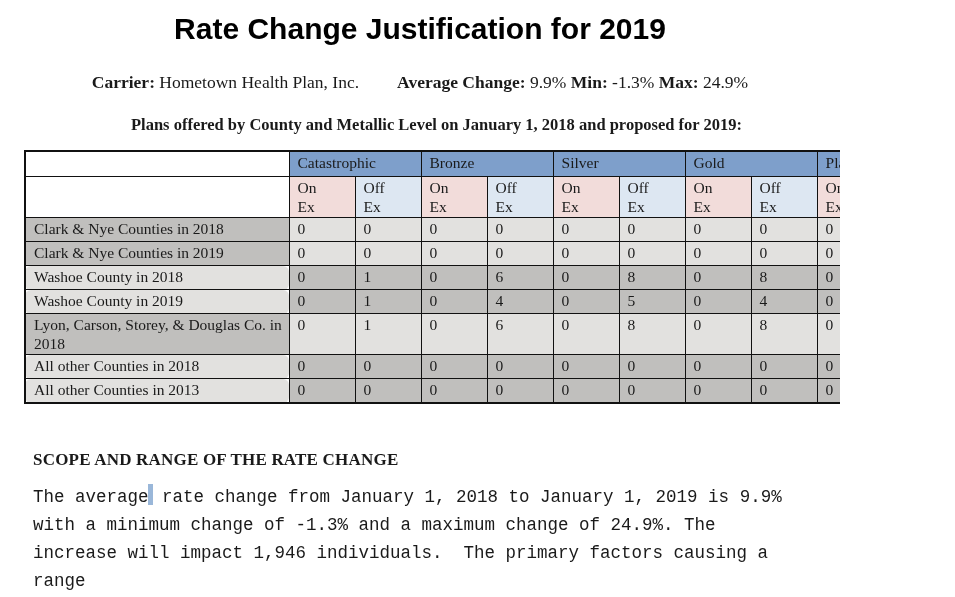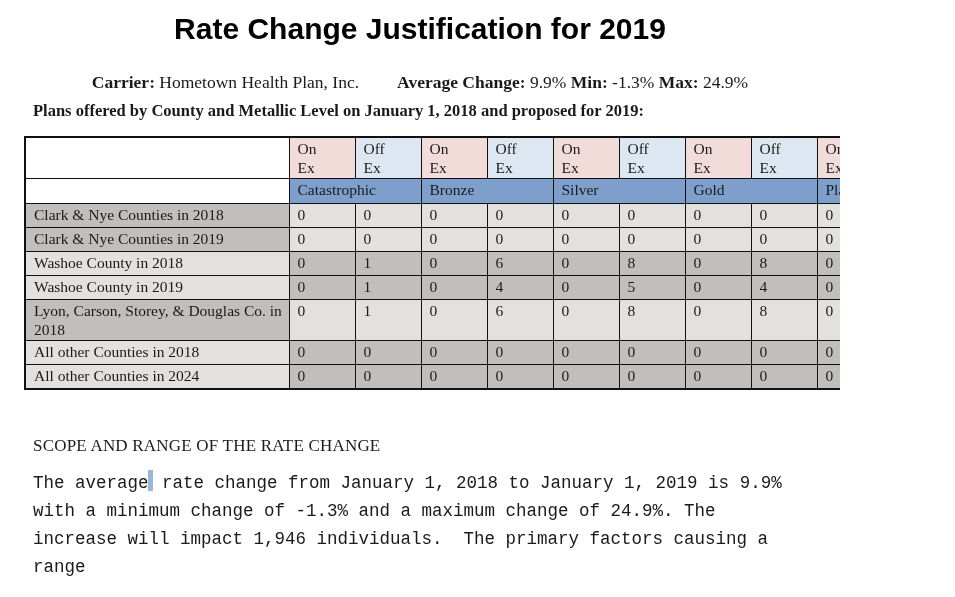--- a/index.html
+++ b/index.html
@@ -22,23 +22,24 @@
   .carrier-line{
     margin-top:26px;
     display:flex;
     justify-content:center;
     gap:38px;
     font-size:17.5px;
   }
   .carrier-line .seg{white-space:pre;}
   .carrier-line b{font-weight:bold;}
   .table-caption{
-    margin:8px 0 0 33px;
+    margin:22px 0 0 33px;
     font-size:16.5px;
     font-weight:bold;
+    text-align:center;
   }
   table.plans{
     margin:15px 0 0 24px;
     border-collapse:collapse;
     width:926px;
     table-layout:fixed;
   }
   table.plans td, table.plans th{
     border:1px solid #111111;
     padding:1px 0 1px 8px;
@@ -65,26 +66,26 @@
     padding:2px 0 3px 0;
     font-size:15.5px;
   }
   th.onex{background:#f2dcda;}
   th.offex{background:#dde7f2;}
   th.onex span, th.offex span{display:block;line-height:19px;}
   tr.single td{height:21px;}
   
   tr.row-a td.lbl{background:#c0bfbd;}
   tr.row-a td.val{background:#e2e1df;}
-  tr.row-b td.lbl{background:#e2e1df;}
+  tr.row-b td.lbl{background:#e2e1df;border-radius:6px;}
   tr.row-b td.val{background:#c0bfbd;}
   .section-heading{
     margin:46px 0 0 33px;
     font-size:17px;
-    font-weight:normal;
+    font-weight:bold;
     letter-spacing:.2px;
   }
   .body-paragraph{
     margin:13px 33px 0 33px;
     font-size:17.5px;
     line-height:28px;
     white-space:pre-wrap;
     font-family:Liberation Mono, monospace;
   }
   .text-cursor{
@@ -117,71 +118,71 @@
         <col class="val-col">
         <col class="val-col">
         <col class="val-col">
       <col class="val-col">
         <col class="val-col">
         <col class="val-col">
         <col class="val-col">
         <col class="val-col">
     </colgroup>
     <thead>
-      <tr>
-        <td class="corner"></td>
-        <th class="onex">
-            <span>On</span>
-            <span>Ex</span>
-          </th>
-        <th class="offex">
-            <span>Off</span>
-            <span>Ex</span>
-          </th>
-        <th class="onex">
-            <span>On</span>
-            <span>Ex</span>
-          </th>
-        <th class="offex">
-            <span>Off</span>
-            <span>Ex</span>
-          </th>
-        <th class="onex">
-            <span>On</span>
-            <span>Ex</span>
-          </th>
-        <th class="offex">
-            <span>Off</span>
-            <span>Ex</span>
-          </th>
-        <th class="onex">
-            <span>On</span>
-            <span>Ex</span>
-          </th>
-        <th class="offex">
-            <span>Off</span>
-            <span>Ex</span>
-          </th>
-        <th class="onex">
-            <span>On</span>
-            <span>Ex</span>
-          </th>
-        <th class="offex">
-            <span>Off</span>
-            <span>Ex</span>
-          </th>
-      </tr>
       <tr>
         <td class="corner"></td>
         <th class="metal" colspan="2">Catastrophic</th>
         <th class="metal" colspan="2">Bronze</th>
         <th class="metal" colspan="2">Silver</th>
         <th class="metal" colspan="2">Gold</th>
         <th class="metal" colspan="2">Platinum</th>
       </tr>
+      <tr>
+        <td class="corner"></td>
+        <th class="onex">
+            <span>On</span>
+            <span>Ex</span>
+          </th>
+        <th class="offex">
+            <span>Off</span>
+            <span>Ex</span>
+          </th>
+        <th class="onex">
+            <span>On</span>
+            <span>Ex</span>
+          </th>
+        <th class="offex">
+            <span>Off</span>
+            <span>Ex</span>
+          </th>
+        <th class="onex">
+            <span>On</span>
+            <span>Ex</span>
+          </th>
+        <th class="offex">
+            <span>Off</span>
+            <span>Ex</span>
+          </th>
+        <th class="onex">
+            <span>On</span>
+            <span>Ex</span>
+          </th>
+        <th class="offex">
+            <span>Off</span>
+            <span>Ex</span>
+          </th>
+        <th class="onex">
+            <span>On</span>
+            <span>Ex</span>
+          </th>
+        <th class="offex">
+            <span>Off</span>
+            <span>Ex</span>
+          </th>
+      </tr>
     </thead>
     <tbody>
       <tr class="row-a single">
         <td class="lbl">Clark &amp; Nye Counties in 2018</td>
         <td class="val">0</td>
           <td class="val">0</td>
           <td class="val">0</td>
           <td class="val">0</td>
           <td class="val">0</td>
           <td class="val">0</td>
@@ -249,21 +250,21 @@
           <td class="val">0</td>
           <td class="val">0</td>
           <td class="val">0</td>
           <td class="val">0</td>
           <td class="val">0</td>
           <td class="val">0</td>
           <td class="val">0</td>
           <td class="val">0</td>
       </tr>
       <tr class="row-b single">
-        <td class="lbl">All other Counties in 2024</td>
+        <td class="lbl">All other Counties in 2013</td>
         <td class="val">0</td>
           <td class="val">0</td>
           <td class="val">0</td>
           <td class="val">0</td>
           <td class="val">0</td>
           <td class="val">0</td>
           <td class="val">0</td>
           <td class="val">0</td>
           <td class="val">0</td>
           <td class="val">0</td>

